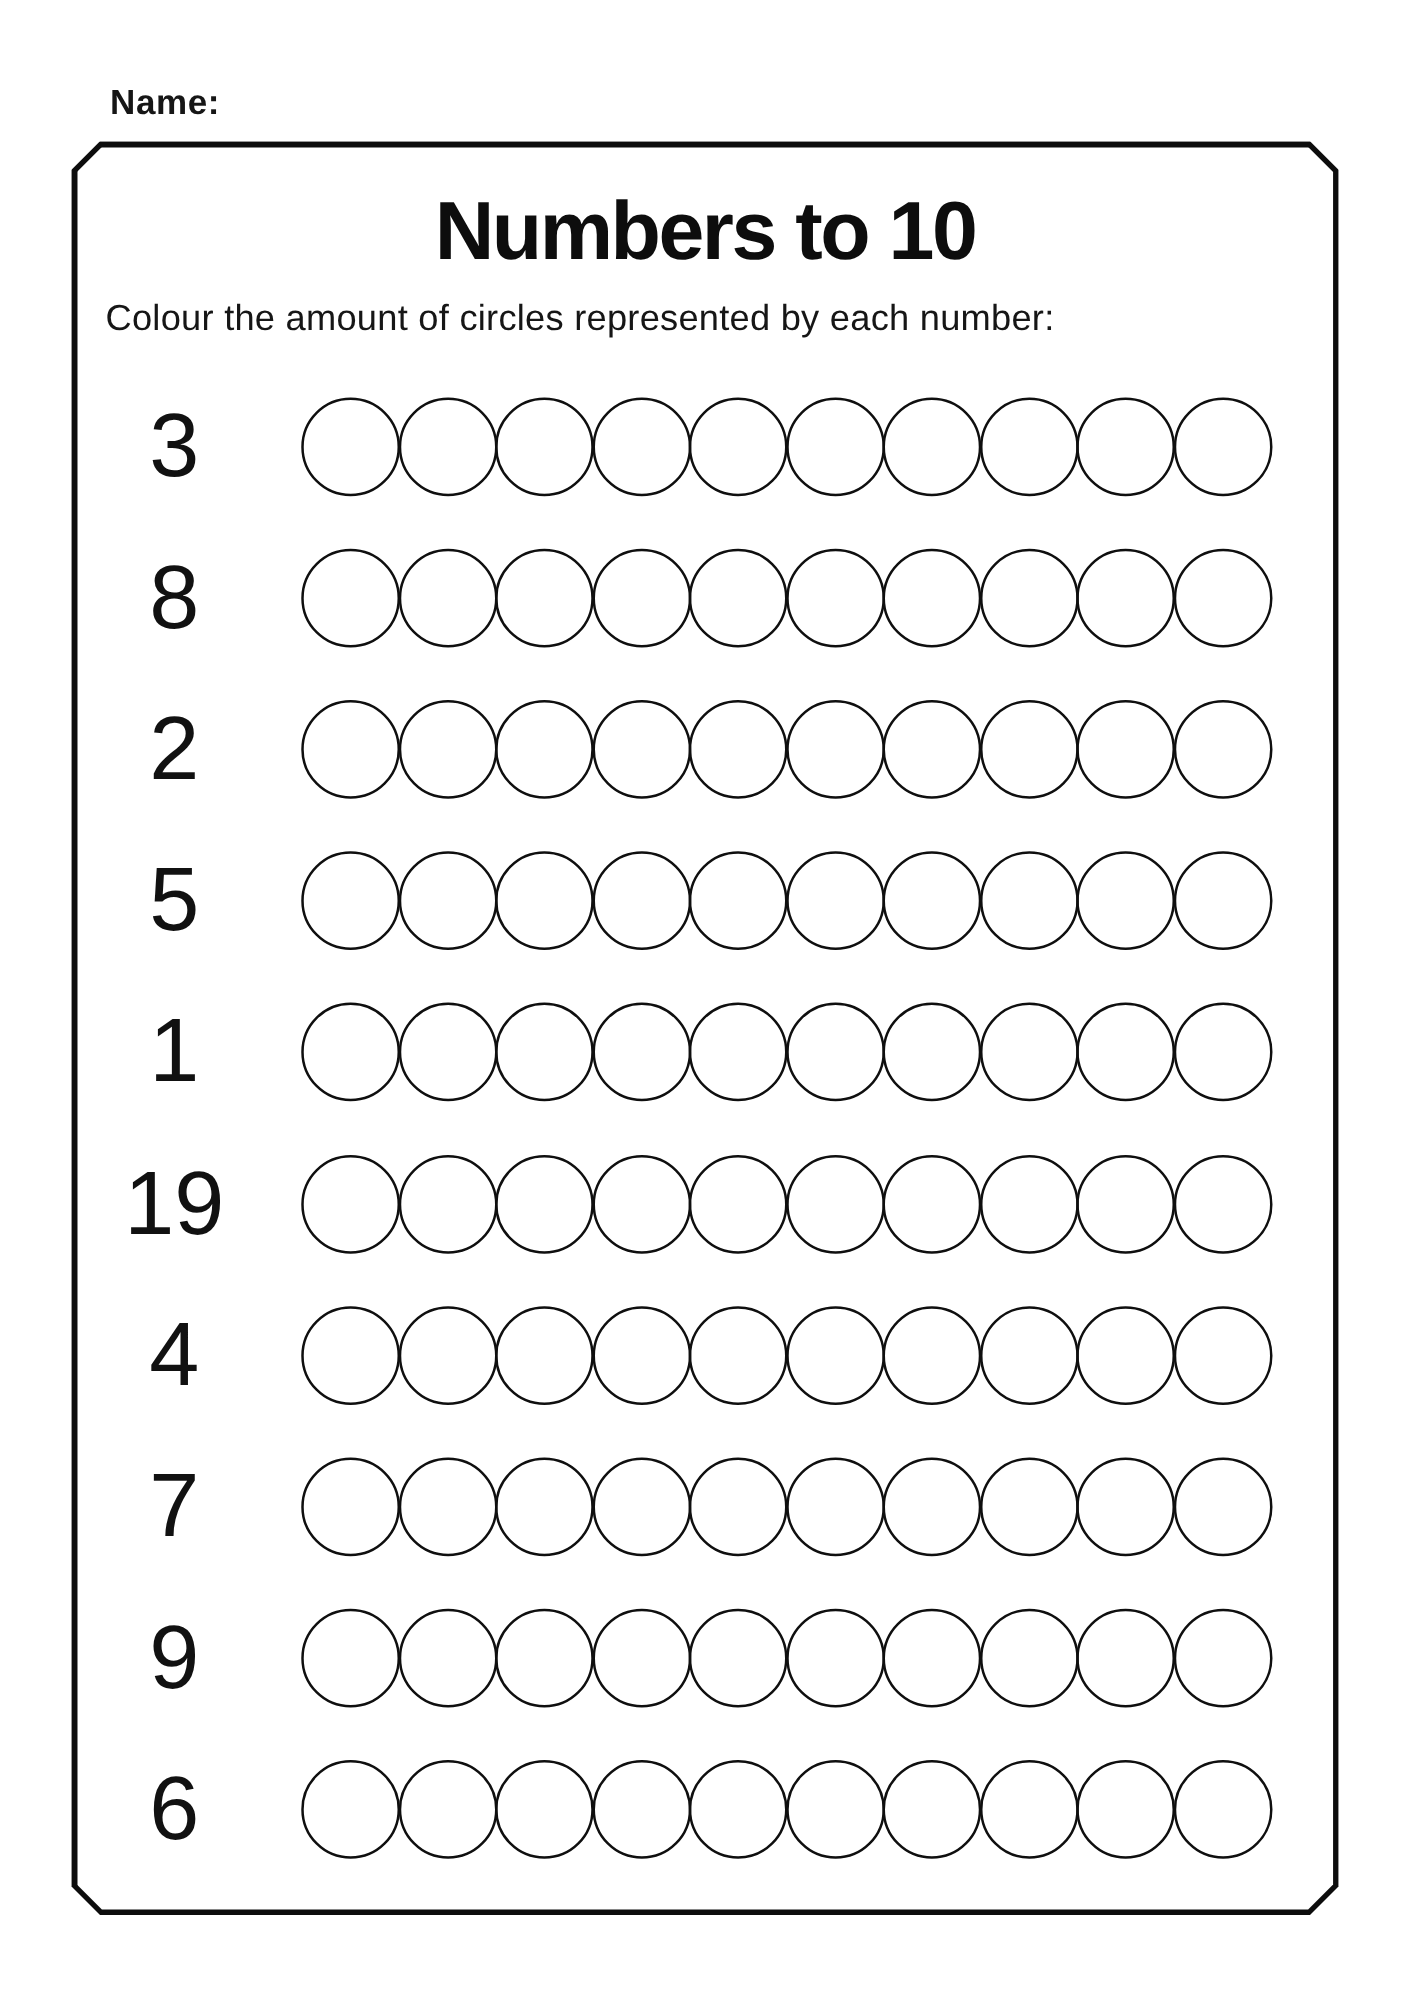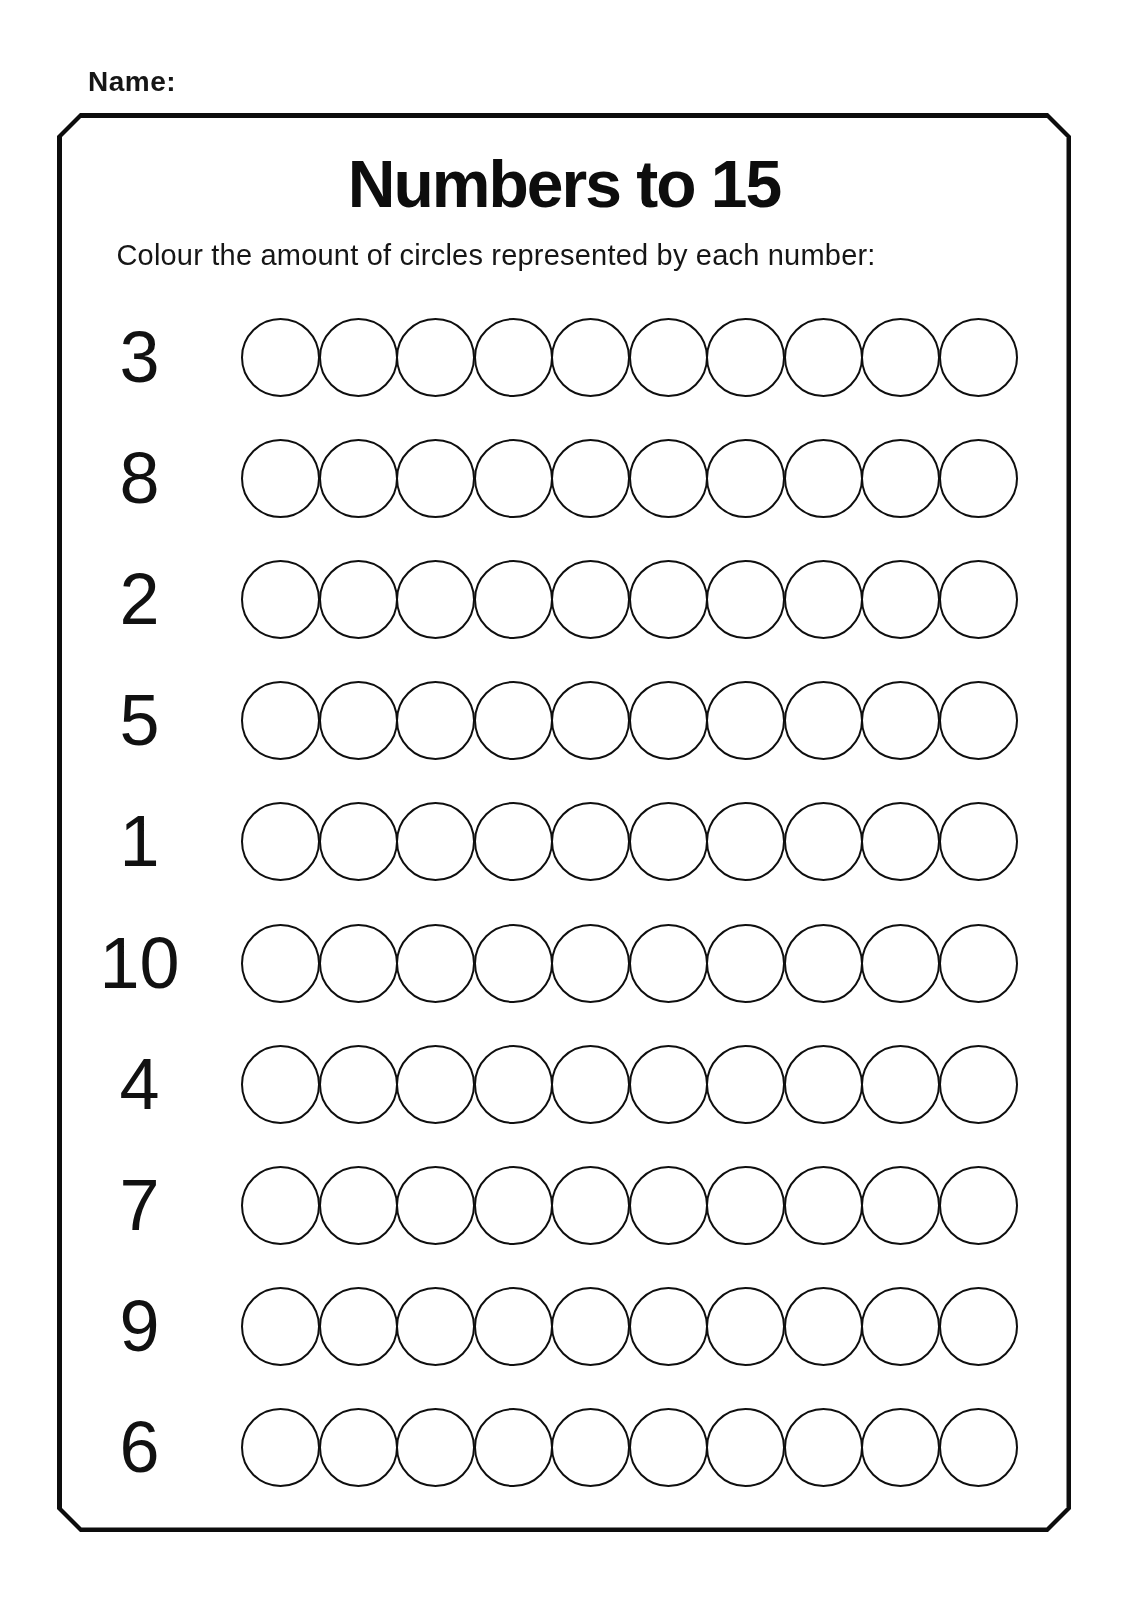--- a/index.html
+++ b/index.html
@@ -64,21 +64,20 @@
   .sheet-instruction {
     position: absolute;
     left: 57px;
     width: 814px;
     top: 239px;
     text-align: center;
     font-size: 29px;
     font-weight: 400;
     letter-spacing: 0.2px;
     color: #161616;
-    padding-left: 32px;
   }
   .rows-layer {
     position: absolute;
     left: 0;
     top: 0;
     width: 1131px;
     height: 1600px;
   }
   .number-row {
     position: absolute;
@@ -119,21 +118,21 @@
 <body>
 
 <div class="page">
 
   <div class="name-label">Name:</div>
 
   <div class="frame-outer">
     <div class="frame-inner"></div>
   </div>
 
-  <div class="sheet-title">Numbers to 15</div>
+  <div class="sheet-title">Numbers to 10</div>
 
   <div class="sheet-instruction">Colour the amount of circles represented by each number:</div>
 
   <div class="rows-layer" id="rows-layer">
   <div class="number-row" style="top: 317px;">
     <div class="row-number">3</div>
     <div class="circle-strip">
           <div class="colorable-circle"></div>
           <div class="colorable-circle"></div>
           <div class="colorable-circle"></div>
@@ -205,21 +204,21 @@
           <div class="colorable-circle"></div>
           <div class="colorable-circle"></div>
           <div class="colorable-circle"></div>
           <div class="colorable-circle"></div>
           <div class="colorable-circle"></div>
           <div class="colorable-circle"></div>
         </div>
   </div>
 
   <div class="number-row" style="top: 923px;">
-    <div class="row-number">10</div>
+    <div class="row-number">19</div>
     <div class="circle-strip">
           <div class="colorable-circle"></div>
           <div class="colorable-circle"></div>
           <div class="colorable-circle"></div>
           <div class="colorable-circle"></div>
           <div class="colorable-circle"></div>
           <div class="colorable-circle"></div>
           <div class="colorable-circle"></div>
           <div class="colorable-circle"></div>
           <div class="colorable-circle"></div>

